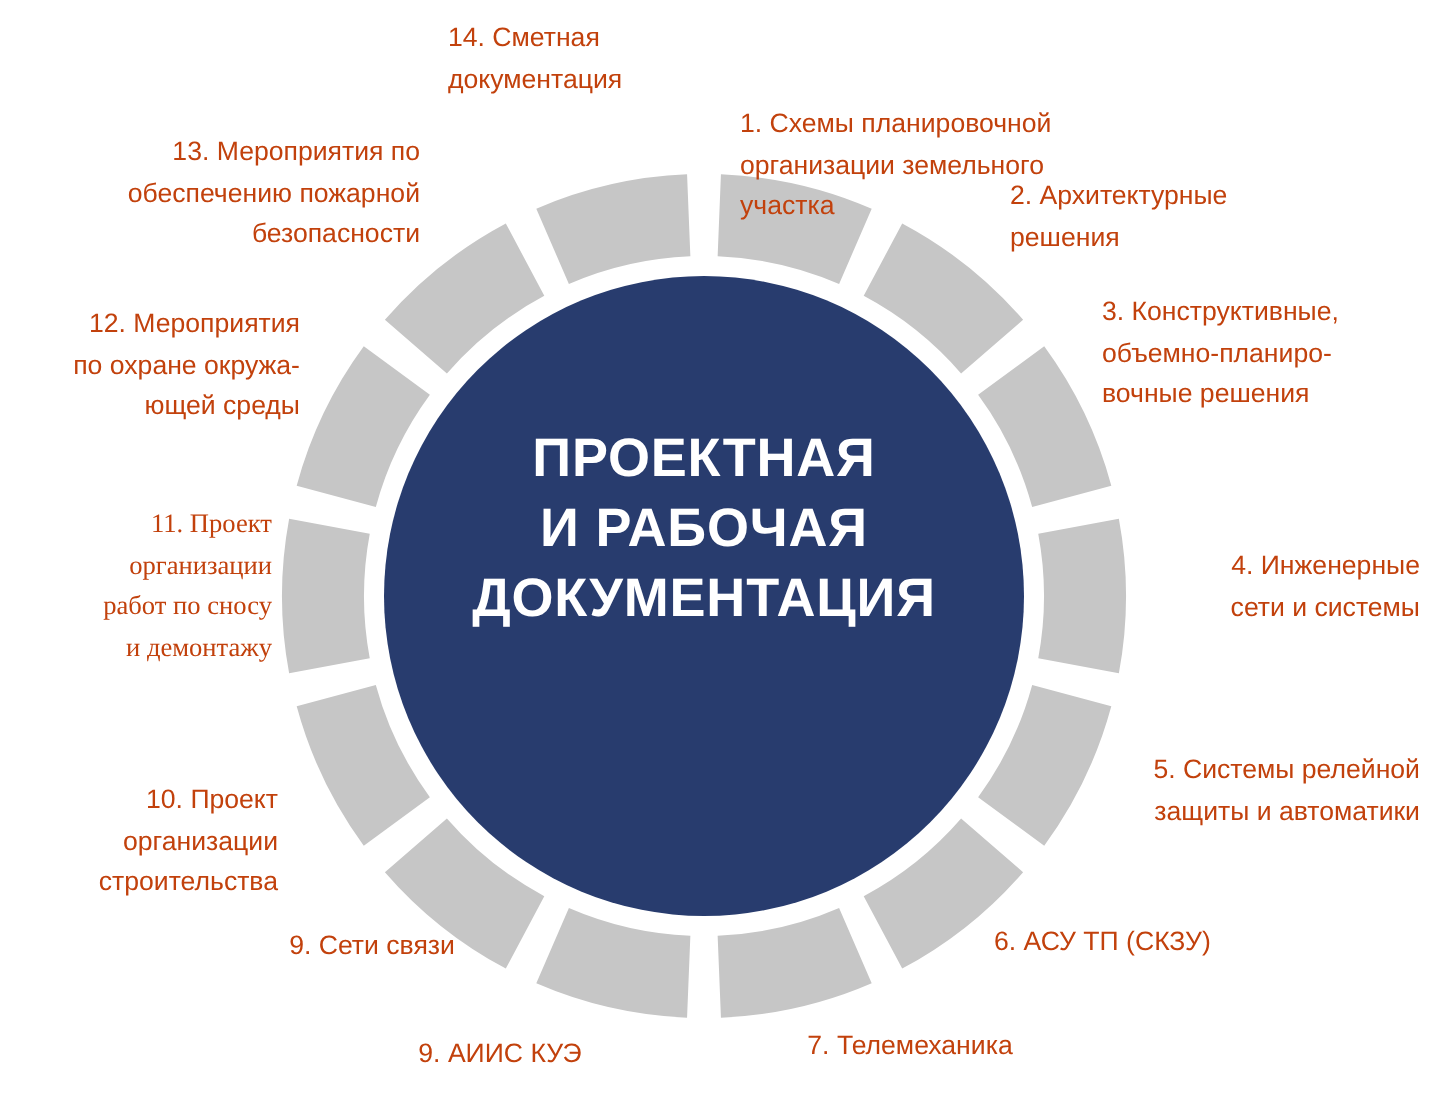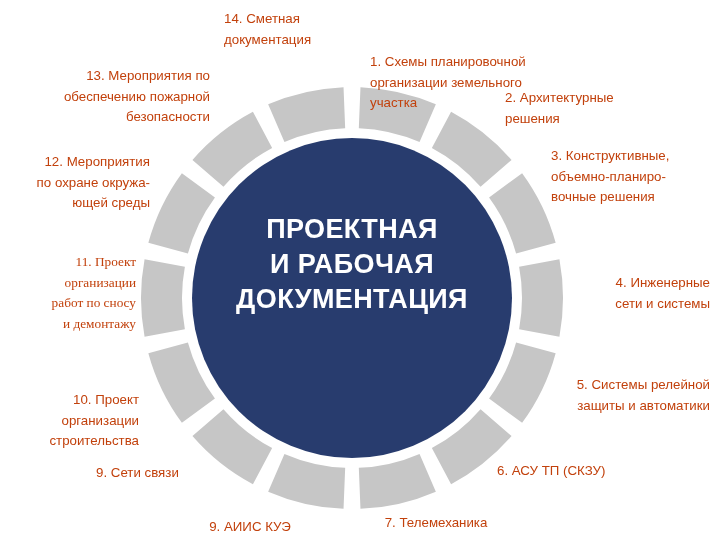--- a/index.html
+++ b/index.html
@@ -89,23 +89,23 @@
   <div class="lbl l" style="left:505px; top:88px; width:205px;">2. Архитектурные
 решения</div>
   <div class="lbl l" style="left:551px; top:146px;width:167px;">3. Конструктивные,
 объемно-планиро-
 вочные решения</div>
   <div class="lbl r" style="left:528px; top:273px;width:182px;">4. Инженерные
 сети и системы</div>
   <div class="lbl r" style="left:505px; top:375px;width:205px;">5. Системы релейной
 защиты и автоматики</div>
   <div class="lbl l" style="left:497px; top:461px;width:200px;">6. АСУ ТП (СКЗУ)</div>
-  <div class="lbl c" style="left:336px; top:513px;width:200px;">7. Телемеханика</div>
+  <div class="lbl c" style="left:355px; top:513px;width:200px;">7. Телемеханика</div>
   <div class="lbl c" style="left:160px; top:517px;width:180px;">9. АИИС КУЭ</div>
-  <div class="lbl l" style="left:96px;  top:463px;width:180px;">9. Сети связи</div>
+  <div class="lbl l" style="left:96px;  top:463px;width:180px;text-align:center;">9. Сети связи</div>
   <div class="lbl r" style="left:5px;   top:371px;width:134px;margin-top:19px;">10. Проект
 организации
 строительства</div>
   <div class="lbl r" style="left:0px;   top:252px;width:136px;font-family:Liberation Serif, serif;">11. Проект
 организации
 работ по сносу
 и демонтажу</div>
   <div class="lbl r" style="left:0px;   top:152px;width:150px;">12. Мероприятия
 по охране окружа-
 ющей среды</div>

